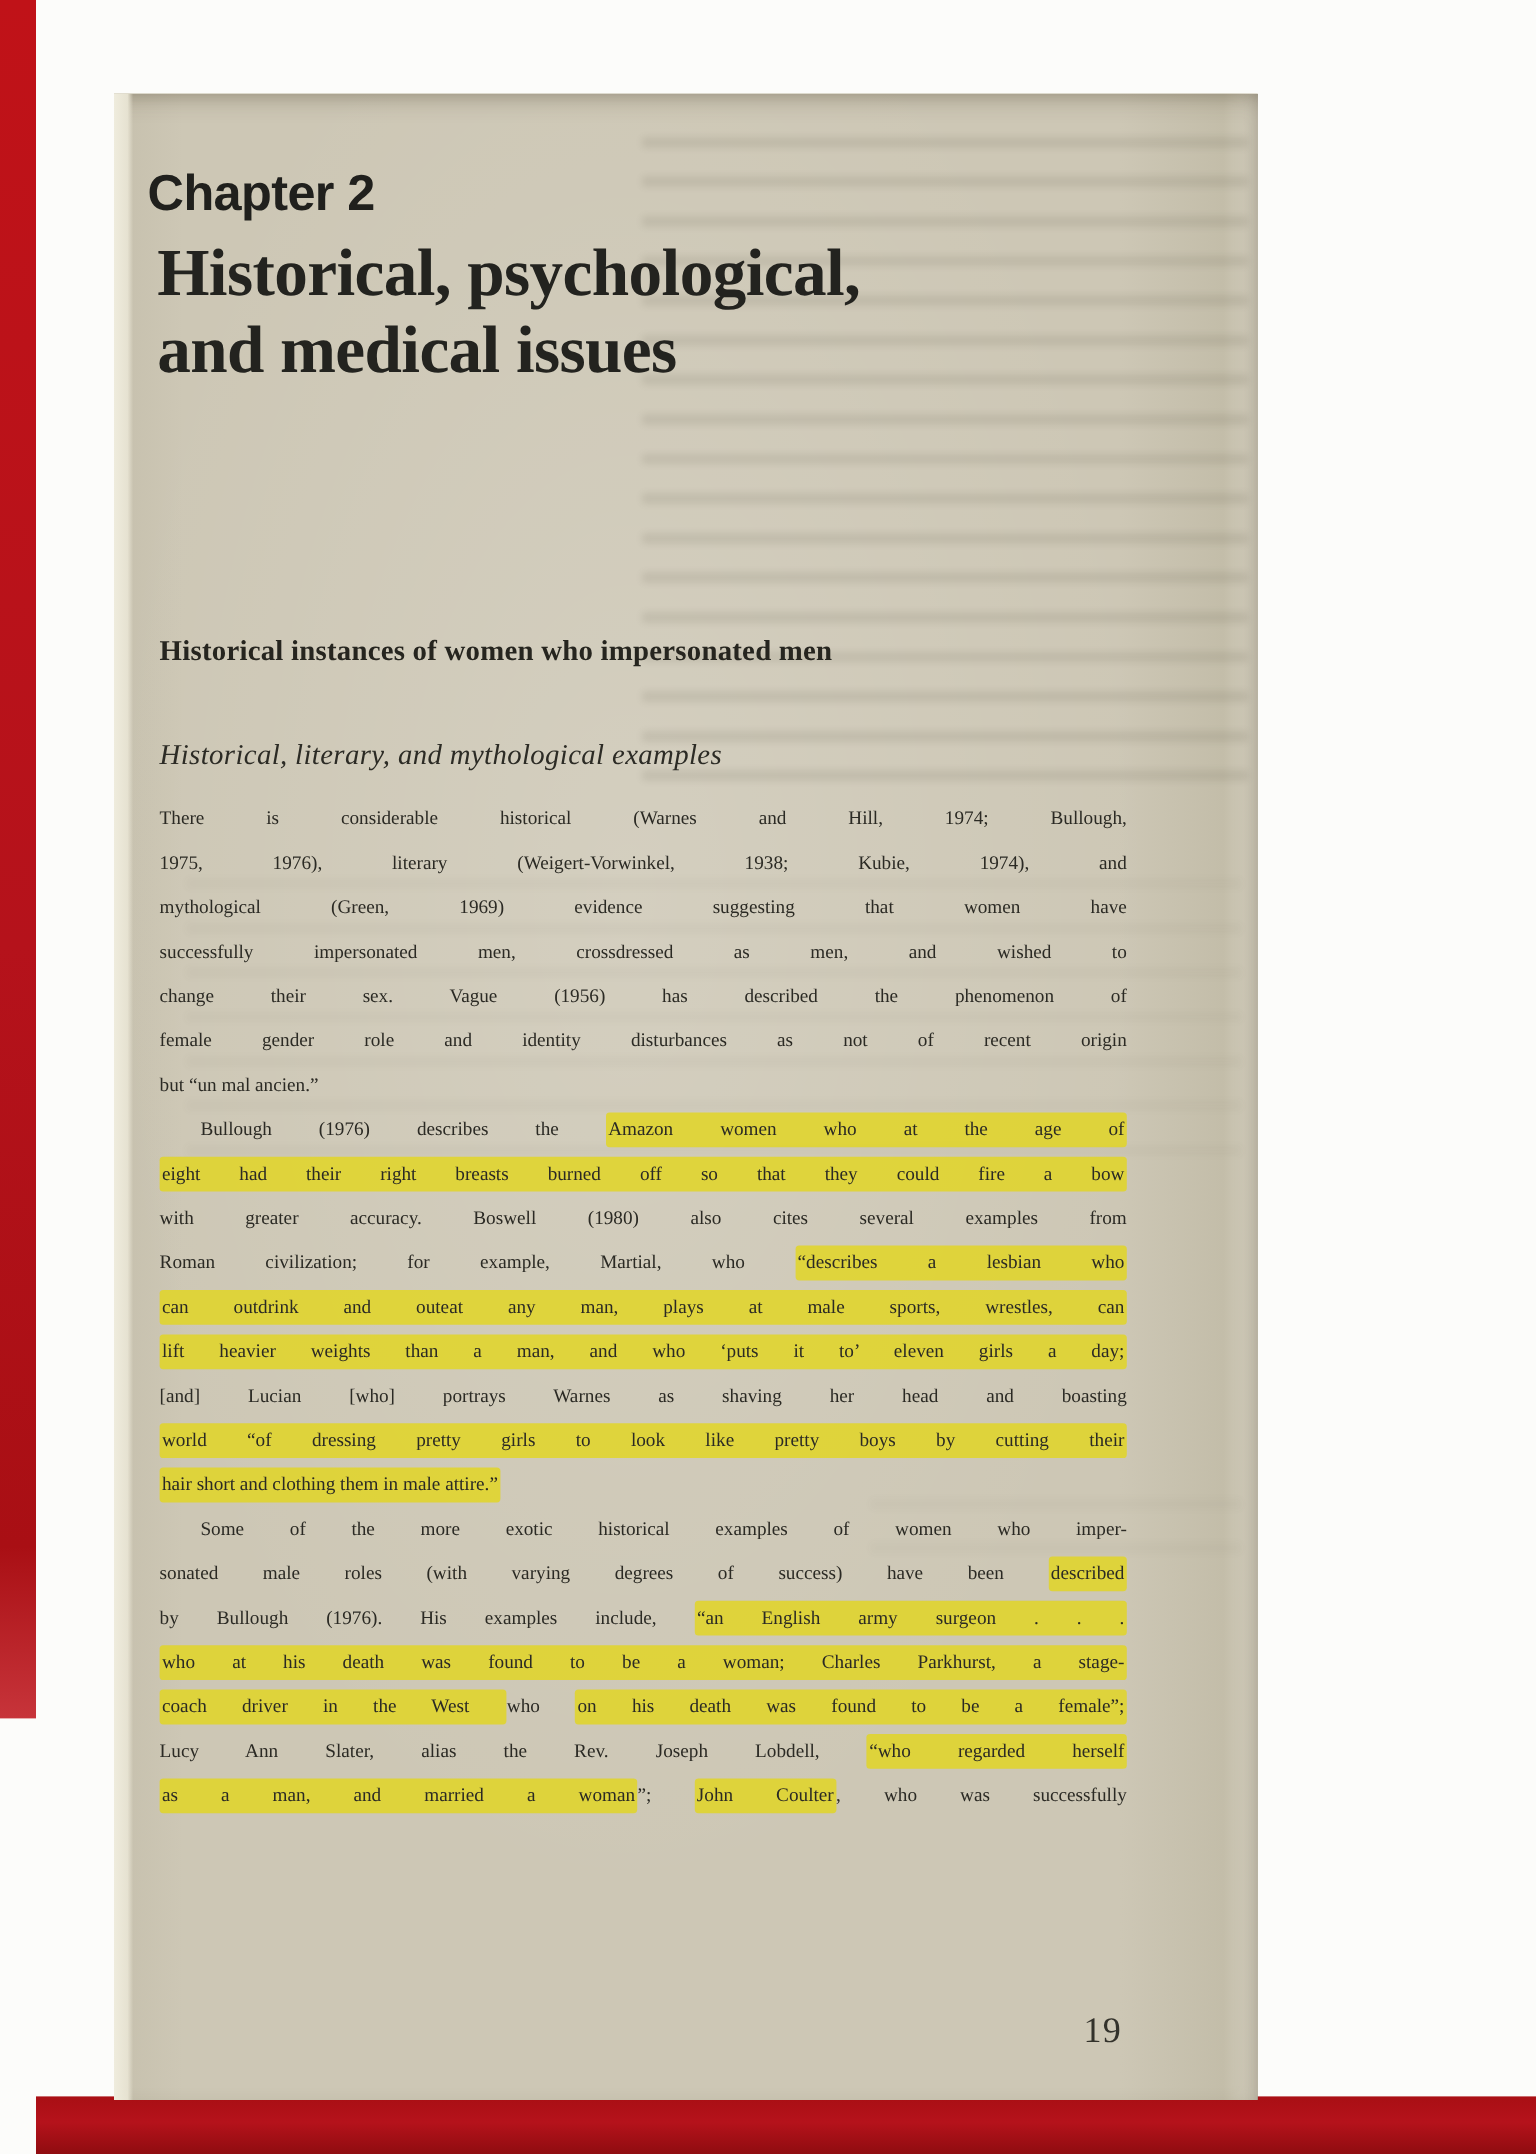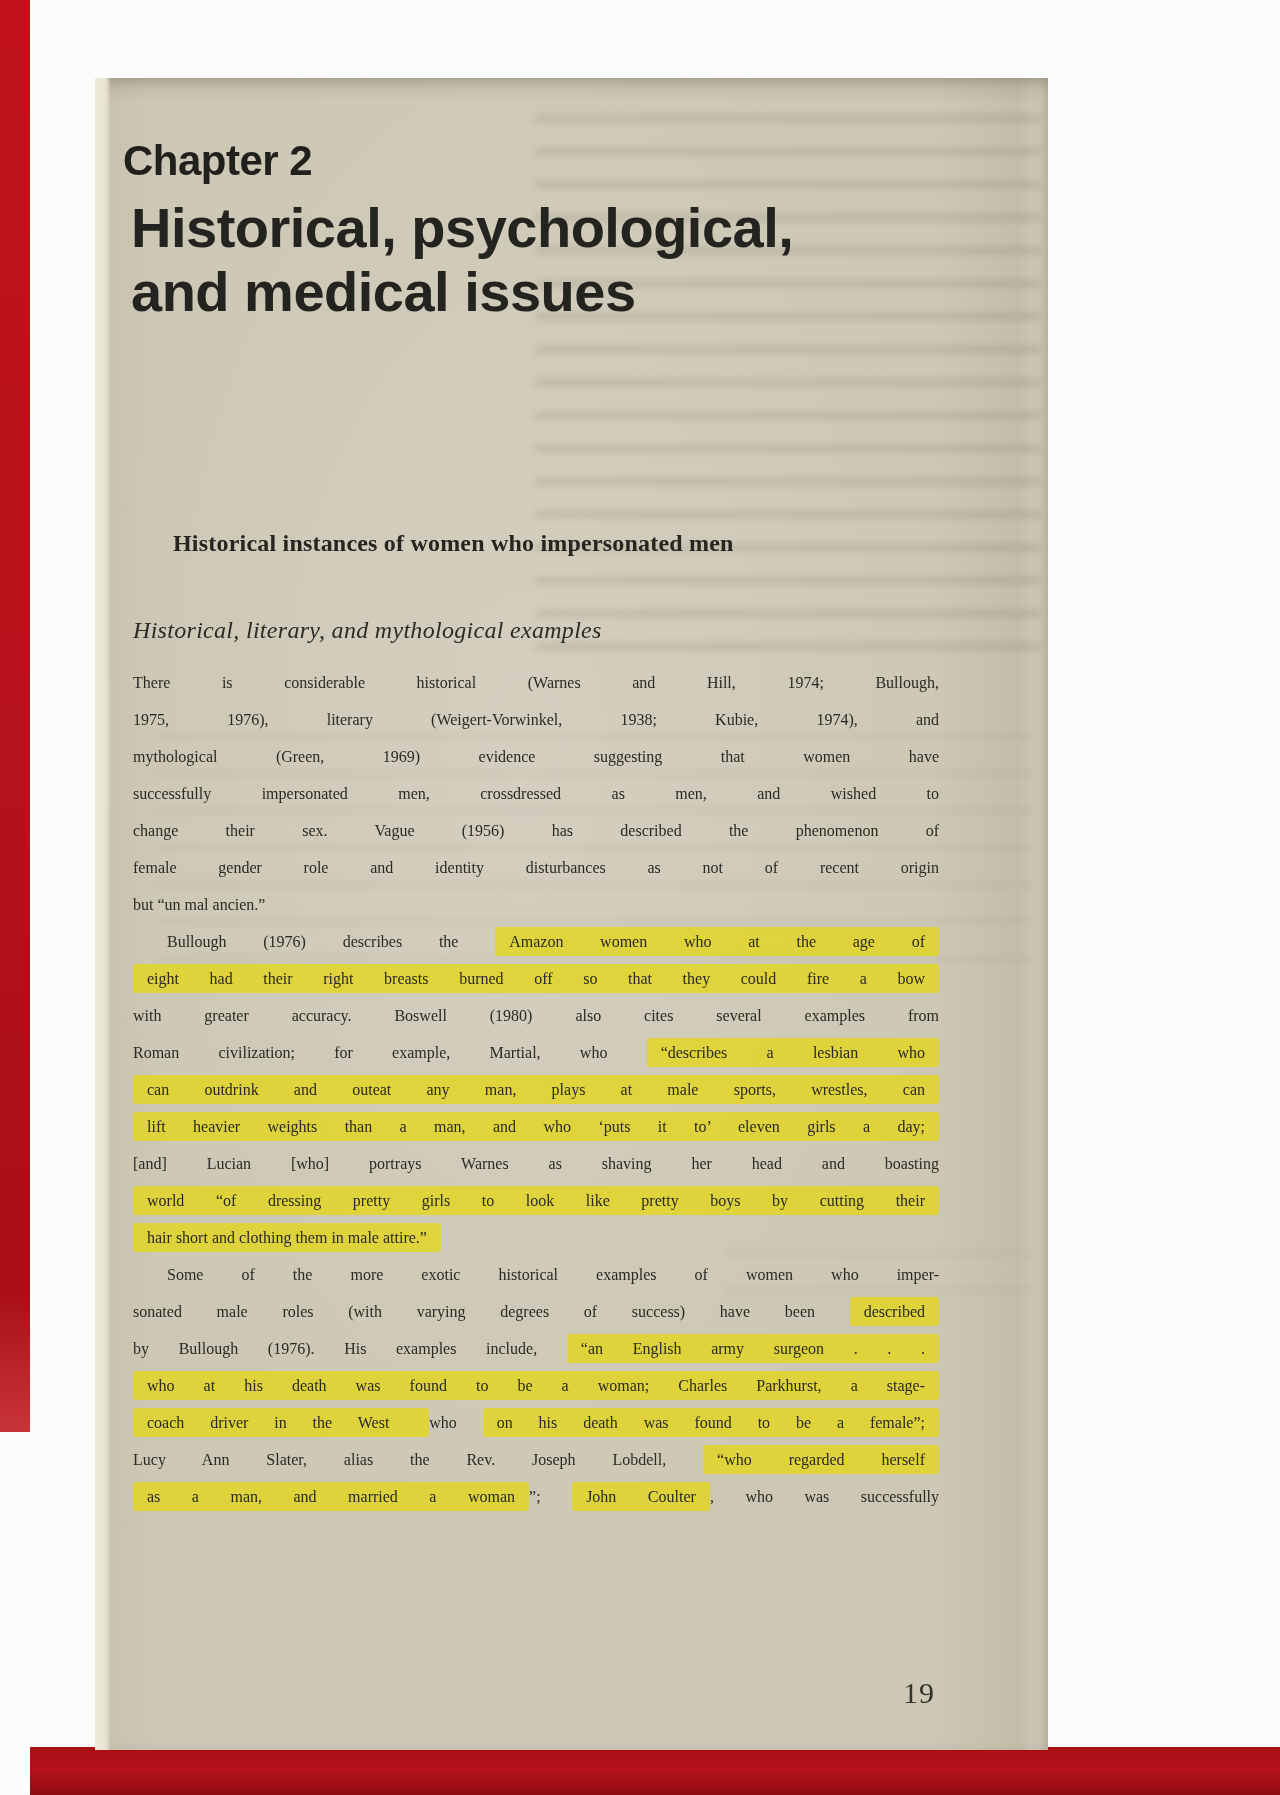--- a/index.html
+++ b/index.html
@@ -48,45 +48,45 @@
       rgba(0,0,0,0) 0 20px, rgba(62,56,40,.5) 20px 30px, rgba(0,0,0,0) 30px 37px);
   }
   
   .chapter-label{
     position:absolute;left:28px;top:62px;
     font-family:"Liberation Sans", sans-serif;font-weight:700;
     font-size:42px;line-height:1;color:#20201d;letter-spacing:-.5px;
   }
   .chapter-title{
     position:absolute;left:36px;top:118px;width:860px;
-    font-family:Liberation Sans, sans-serif;font-weight:700;
+    font-family:Liberation Serif, serif;font-weight:700;
     font-size:56px;line-height:64px;color:#23231f;letter-spacing:-.5px;
   }
   .section-heading{
     position:absolute;left:38px;top:452px;width:810px;
-    font-weight:700;font-size:24px;color:#26251f;letter-spacing:.2px;margin-left:40px;
+    font-weight:700;font-size:24px;color:#26251f;letter-spacing:.2px;
   }
   .subsection-heading{
     position:absolute;left:38px;top:539px;width:810px;
     font-style:italic;font-size:24px;color:#2c2b25;letter-spacing:.3px;
   }
   
   .body-text{
     position:absolute;left:38px;top:586px;width:806px;
     font-size:16px;color:#2b2a24;
   }
   .line{
     height:37px;line-height:37px;white-space:nowrap;
     text-align:justify;text-align-last:justify;text-justify:inter-word;
   }
   .line.no-j{text-align:right;text-align-last:left;}
   .line.indent{text-indent:34px;}
   .hl{
     background:rgba(226,213,32,.82);
-    padding:6px 14px;border-radius:3px;
+    padding:6px 2px;border-radius:3px;
     box-decoration-break:clone;-webkit-box-decoration-break:clone;
   }
   .page-number{
     position:absolute;left:808px;top:1598px;
     font-size:30px;color:#33322b;letter-spacing:1px;
   }
 </style>
 </head>
 <body>
 

